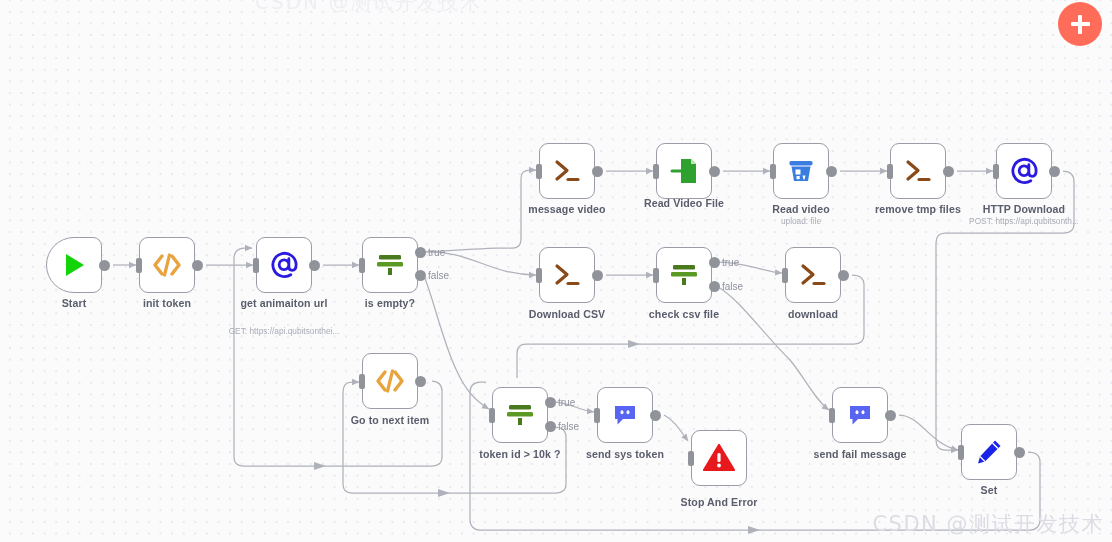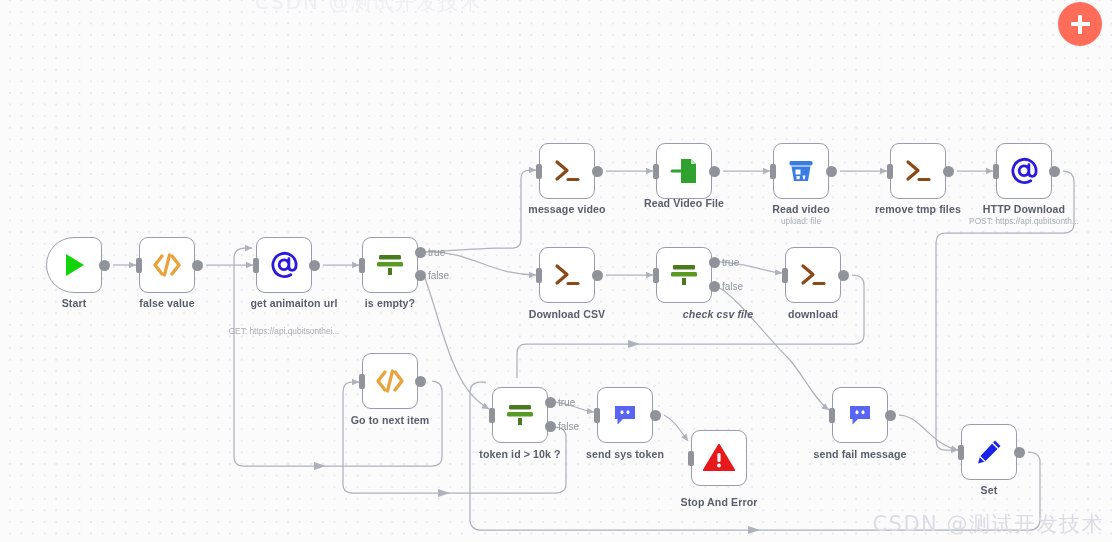--- a/index.html
+++ b/index.html
@@ -195,31 +195,31 @@
 
   <div class="node" style="left:139px; top:237px;">
     <svg class="glyph" width="30" height="24" viewBox="0 0 30 24">
       <path d="M10,3 L3,12 L10,21" stroke="#e8a33d" stroke-width="3.4" fill="none" stroke-linecap="round" stroke-linejoin="round"></path>
       <path d="M20,3 L27,12 L20,21" stroke="#e8a33d" stroke-width="3.4" fill="none" stroke-linecap="round" stroke-linejoin="round"></path>
       <path d="M17.5,2 L12.5,22" stroke="#e8a33d" stroke-width="3.2" fill="none" stroke-linecap="round"></path>
     </svg>
   </div>
   <div class="port in" style="left:136px; top:258px;"></div>
   <div class="port out" style="left:192px; top:260px;"></div>
-  <div class="nlabel" style="left:127px; top:297px; width:80px;">false value</div>
+  <div class="nlabel" style="left:127px; top:297px; width:80px;">init token</div>
 
   <div class="node" style="left:256px; top:237px;">
     <svg class="glyph" width="31" height="31" viewBox="0 0 32 32">
       <path d="M22.5,25.5 A12,12 0 1 1 28,15 c0,4 -1.6,6 -4.2,6 c-2.2,0 -3.3,-1.4 -3.3,-3.6 L20.5,9
                M20.5,15.2 a5,5 0 1 0 -10,0 a5,5 0 1 0 10,0" stroke="#2a1ae0" stroke-width="2.9" fill="none" stroke-linecap="round"></path>
     </svg>
   </div>
   <div class="port in" style="left:253px; top:258px;"></div>
   <div class="port out" style="left:309px; top:260px;"></div>
-  <div class="nlabel" style="left:234px; top:297px; width:120px;">get animaiton url</div>
+  <div class="nlabel" style="left:224px; top:297px; width:120px;">get animaiton url</div>
   <div class="nsub" style="left:224px; top:326px; width:120px;">GET: https://api.qubitsonthei...</div>
 
   <div class="node" style="left:362px; top:237px;">
     <svg class="glyph" width="30" height="30" viewBox="0 0 30 30">
       <rect x="4" y="5" width="22" height="4.6" rx="1.4" fill="#4a7a1e"></rect>
       <rect x="2" y="12" width="26" height="4.6" rx="1.4" fill="#5a9a24"></rect>
       <rect x="13" y="18" width="4" height="7" fill="#4a7a1e"></rect>
     </svg>
   </div>
   <div class="port in" style="left:359px; top:258px;"></div>
@@ -301,21 +301,21 @@
       <rect x="4" y="5" width="22" height="4.6" rx="1.4" fill="#4a7a1e"></rect>
       <rect x="2" y="12" width="26" height="4.6" rx="1.4" fill="#5a9a24"></rect>
       <rect x="13" y="18" width="4" height="7" fill="#4a7a1e"></rect>
     </svg>
   </div>
   <div class="port in" style="left:653px; top:268px;"></div>
   <div class="port out" style="left:709px; top:257px;"></div>
   <div class="port out" style="left:709px; top:281px;"></div>
   <div class="blabel" style="left:722px; top:257px;">true</div>
   <div class="blabel" style="left:722px; top:281px;">false</div>
-  <div class="nlabel" style="left:663px; top:308px; width:110px;font-style:italic;">check csv file</div>
+  <div class="nlabel" style="left:629px; top:308px; width:110px;">check csv file</div>
 
   <div class="node" style="left:785px; top:247px;">
     <svg class="glyph" width="30" height="26" viewBox="0 0 30 26">
       <path d="M5,4 L15,12.5 L5,21" stroke="#8a4a18" stroke-width="3.2" fill="none" stroke-linecap="round" stroke-linejoin="round"></path>
       <path d="M16,21.5 L26,21.5" stroke="#8a4a18" stroke-width="3.2" fill="none" stroke-linecap="round"></path>
     </svg>
   </div>
   <div class="port in" style="left:782px; top:268px;"></div>
   <div class="port out" style="left:838px; top:270px;"></div>
   <div class="nlabel" style="left:763px; top:308px; width:100px;">download</div>

